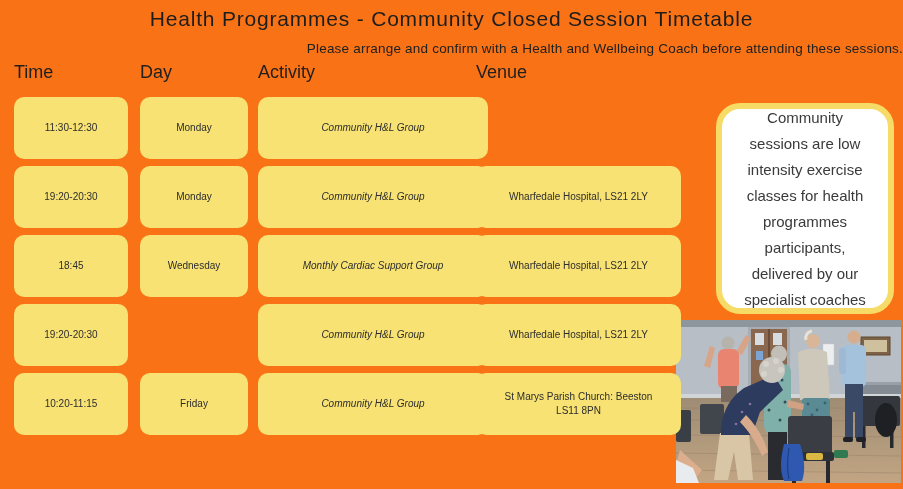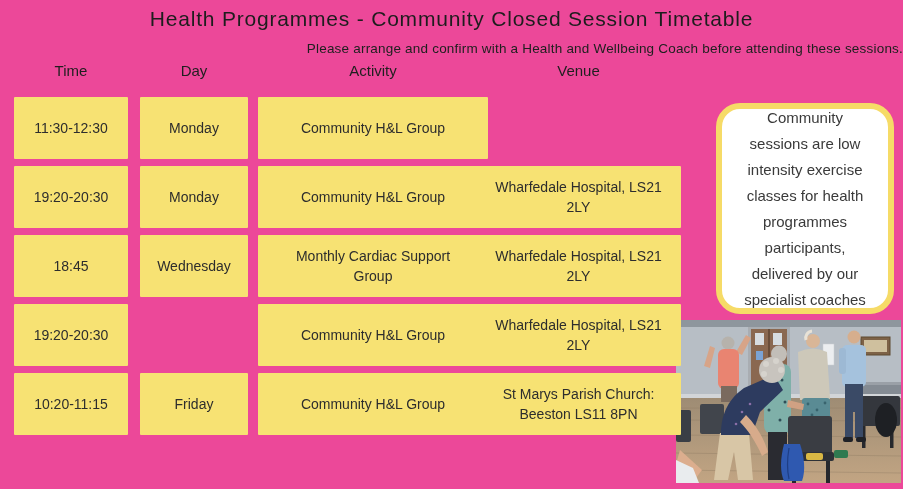--- a/index.html
+++ b/index.html
@@ -1,37 +1,37 @@
 <!DOCTYPE html>
 <html><head>
 <meta charset="utf-8">
 <style>
   html,body{margin:0;padding:0;background:#ffffff;}
   body{width:903px;height:489px;font-family:"Liberation Sans","DejaVu Sans",sans-serif;}
-  .page{position:relative;width:903px;height:489px;background:#ec4899;overflow:hidden;}
+  .page{position:relative;width:903px;height:489px;background:#f97316;overflow:hidden;}
 
   .title{position:absolute;top:7px;left:0;width:100%;margin:0;text-align:center;
          font-size:21px;font-weight:400;letter-spacing:0.8px;color:#1d1d1d;}
   .subtitle{position:absolute;top:41px;left:0;width:100%;margin:0;text-align:right;
          font-size:13.5px;font-weight:400;letter-spacing:0.2px;color:#202020;}
 
-  .colhead{position:absolute;top:62px;font-size:15px;color:#1f1f1f;text-align:center;}
+  .colhead{position:absolute;top:62px;font-size:18px;color:#1f1f1f;text-align:left;}
 
   .col-time{left:14px;width:114px;}
   .col-day{left:140px;width:108px;}
   .col-activity{left:258px;width:230px;}
   .col-venue{left:476px;width:205px;}
 
   .row-0{top:97px;}.row-1{top:166px;}.row-2{top:235px;}.row-3{top:304px;}.row-4{top:373px;}
 
   .cell{position:absolute;height:62px;background:#F7E273;z-index:2;
         display:flex;align-items:center;justify-content:center;text-align:center;
-        font-size:14px;line-height:1.45;color:#2d2d2d;box-sizing:border-box;
-        padding:2px 6px;border-radius:1px;}
-  .cell.col-activity{padding:2px 22px;}
+        font-size:10px;line-height:1.45;color:#2d2d2d;box-sizing:border-box;
+        padding:2px 6px;border-radius:10px;}
+  .cell.col-activity{padding:2px 22px;font-style:italic;}
   .cell.col-venue{padding:2px 17px;}
 
   .callout{position:absolute;left:716px;top:103px;width:178px;height:211px;z-index:3;
            box-sizing:border-box;background:#ffffff;border:6px solid #F6DB67;border-radius:24px;
            display:flex;align-items:center;justify-content:center;padding:6px 21px;}
   .callout p{margin:0;text-align:center;font-size:15px;line-height:26px;color:#3a3a3a;}
 
   .photo{position:absolute;left:676px;top:320px;width:225px;height:163px;z-index:1;overflow:hidden;}
   .photo svg{display:block;}
 </style>

